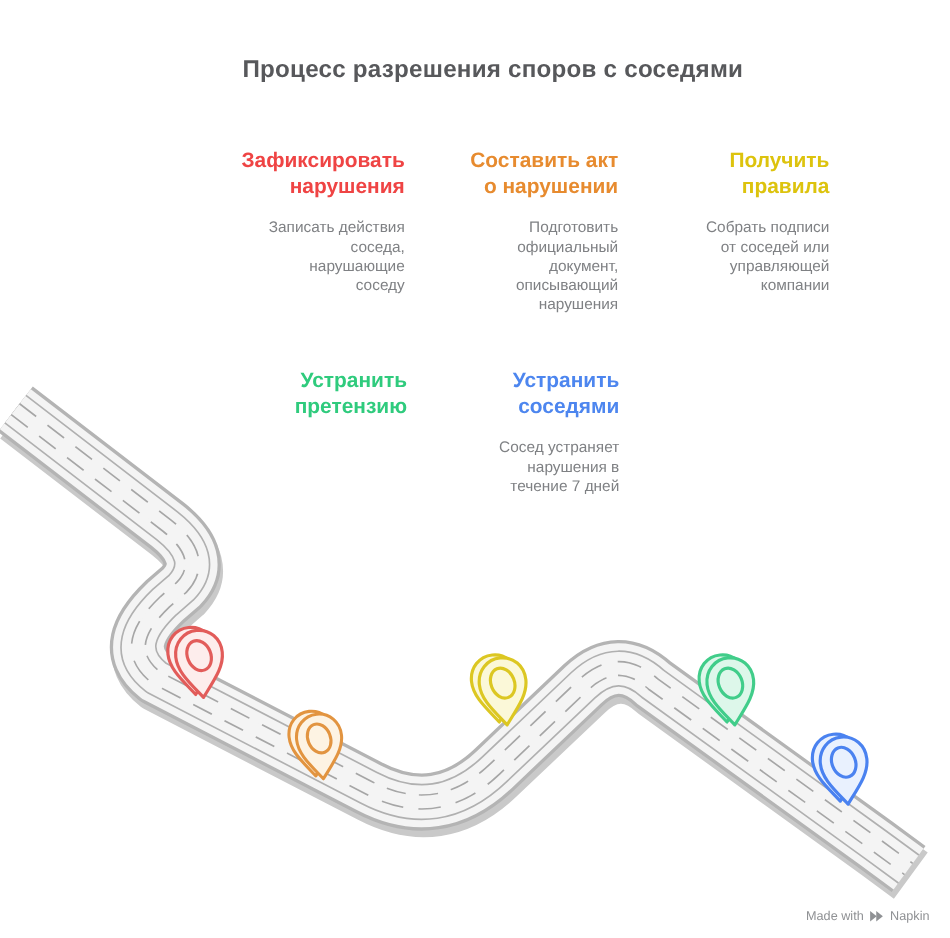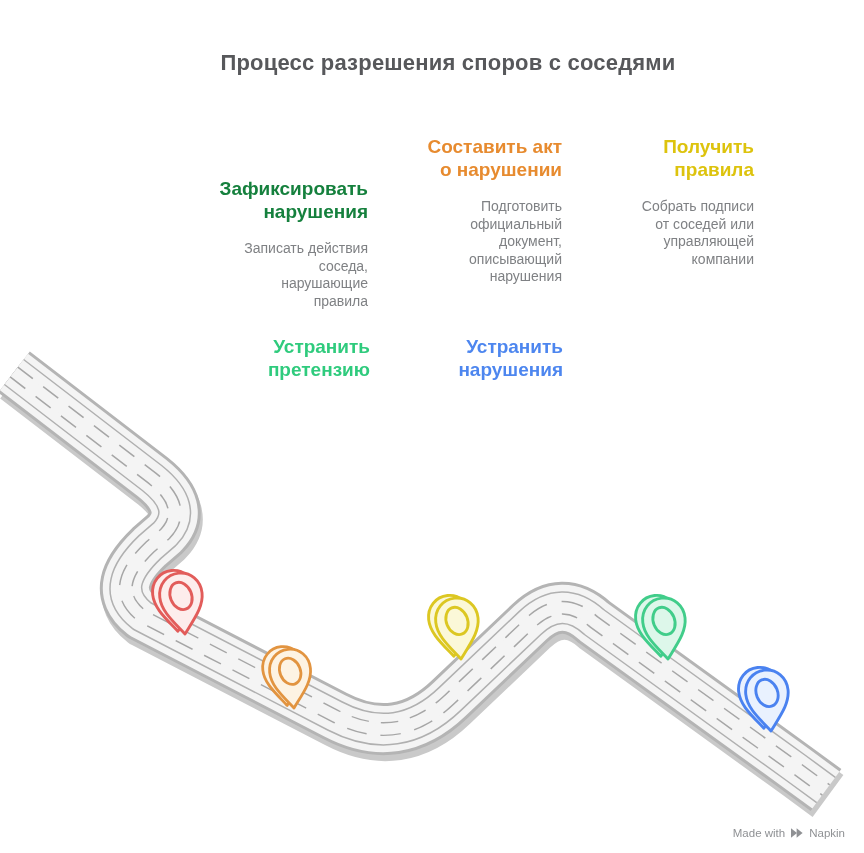--- a/index.html
+++ b/index.html
@@ -39,21 +39,21 @@
     position:absolute;
     display:flex;flex-direction:column;align-items:flex-end;
     text-align:right;
   }
   .step .step-title{
     font-size:19px;line-height:23px;font-weight:700;margin:0 0 17px;
   }
   .step .step-desc{
     font-size:14px;line-height:17.5px;font-weight:500;color:#7f8184;margin:0;
   }
-  .step-1 .step-title{color:#15803d;margin-top:42px;}
+  .step-1 .step-title{color:#ef4444;}
   .step-2 .step-title{color:#e78b2f;}
   .step-3 .step-title{color:#ddc30d;}
   .step-4 .step-title{color:#2fcb7d;}
   .step-5 .step-title{color:#4d86ef;}
   .step-1{top:135px;right:496px;}
   .step-2{top:135px;right:302px;}
   .step-3{top:135px;right:110px;}
   .step-4{top:335px;right:494px;}
   .step-5{top:335px;right:301px;}
   .step-1 .step-title{width:170px;} .step-1 .step-desc{width:135px;}
@@ -114,39 +114,40 @@
 
     <g class="pin pin-blue" transform="translate(771,731) rotate(-6) scale(0.85)">
       <path transform="translate(-8,-4)" d="M0 0 C-13 -17 -25 -30 -25 -46 C-25 -61 -14 -72 0 -72 C14 -72 25 -61 25 -46 C25 -30 13 -17 0 0 Z"></path>
       <path d="M0 0 C-13 -17 -25 -30 -25 -46 C-25 -61 -14 -72 0 -72 C14 -72 25 -61 25 -46 C25 -30 13 -17 0 0 Z"></path>
       <ellipse cx="0" cy="-45" rx="12.5" ry="16.5" transform="rotate(-16 0 -45)"></ellipse>
     </g>
   </svg>
 
   <div class="step step-1">
     <h3 class="step-title">Зафиксировать нарушения</h3>
-    <p class="step-desc">Записать действия соседа, нарушающие правила</p>
+    <p class="step-desc">Записать действия соседа, нарушающие соседу</p>
   </div>
 
   <div class="step step-2">
     <h3 class="step-title">Составить акт о нарушении</h3>
     <p class="step-desc">Подготовить официальный документ, описывающий нарушения</p>
   </div>
 
   <div class="step step-3">
     <h3 class="step-title">Получить правила</h3>
     <p class="step-desc">Собрать подписи от соседей или управляющей компании</p>
   </div>
 
   <div class="step step-4">
     <h3 class="step-title">Устранить претензию</h3>
   </div>
 
   <div class="step step-5">
-    <h3 class="step-title">Устранить нарушения</h3>
+    <h3 class="step-title">Устранить соседями</h3>
+    <p class="step-desc">Сосед устраняет нарушения в течение 7 дней</p>
   </div>
 
   <div class="made-with">
     <span>Made with</span>
     <svg width="14" height="12" viewBox="0 0 14 12">
       <path d="M1 1.2 L7 6 L1 10.8 Z" fill="#8f9194"></path>
       <path d="M6.6 1.2 L12.6 6 L6.6 10.8 Z" fill="#8f9194"></path>
     </svg>
     <span>Napkin</span>
   </div>

